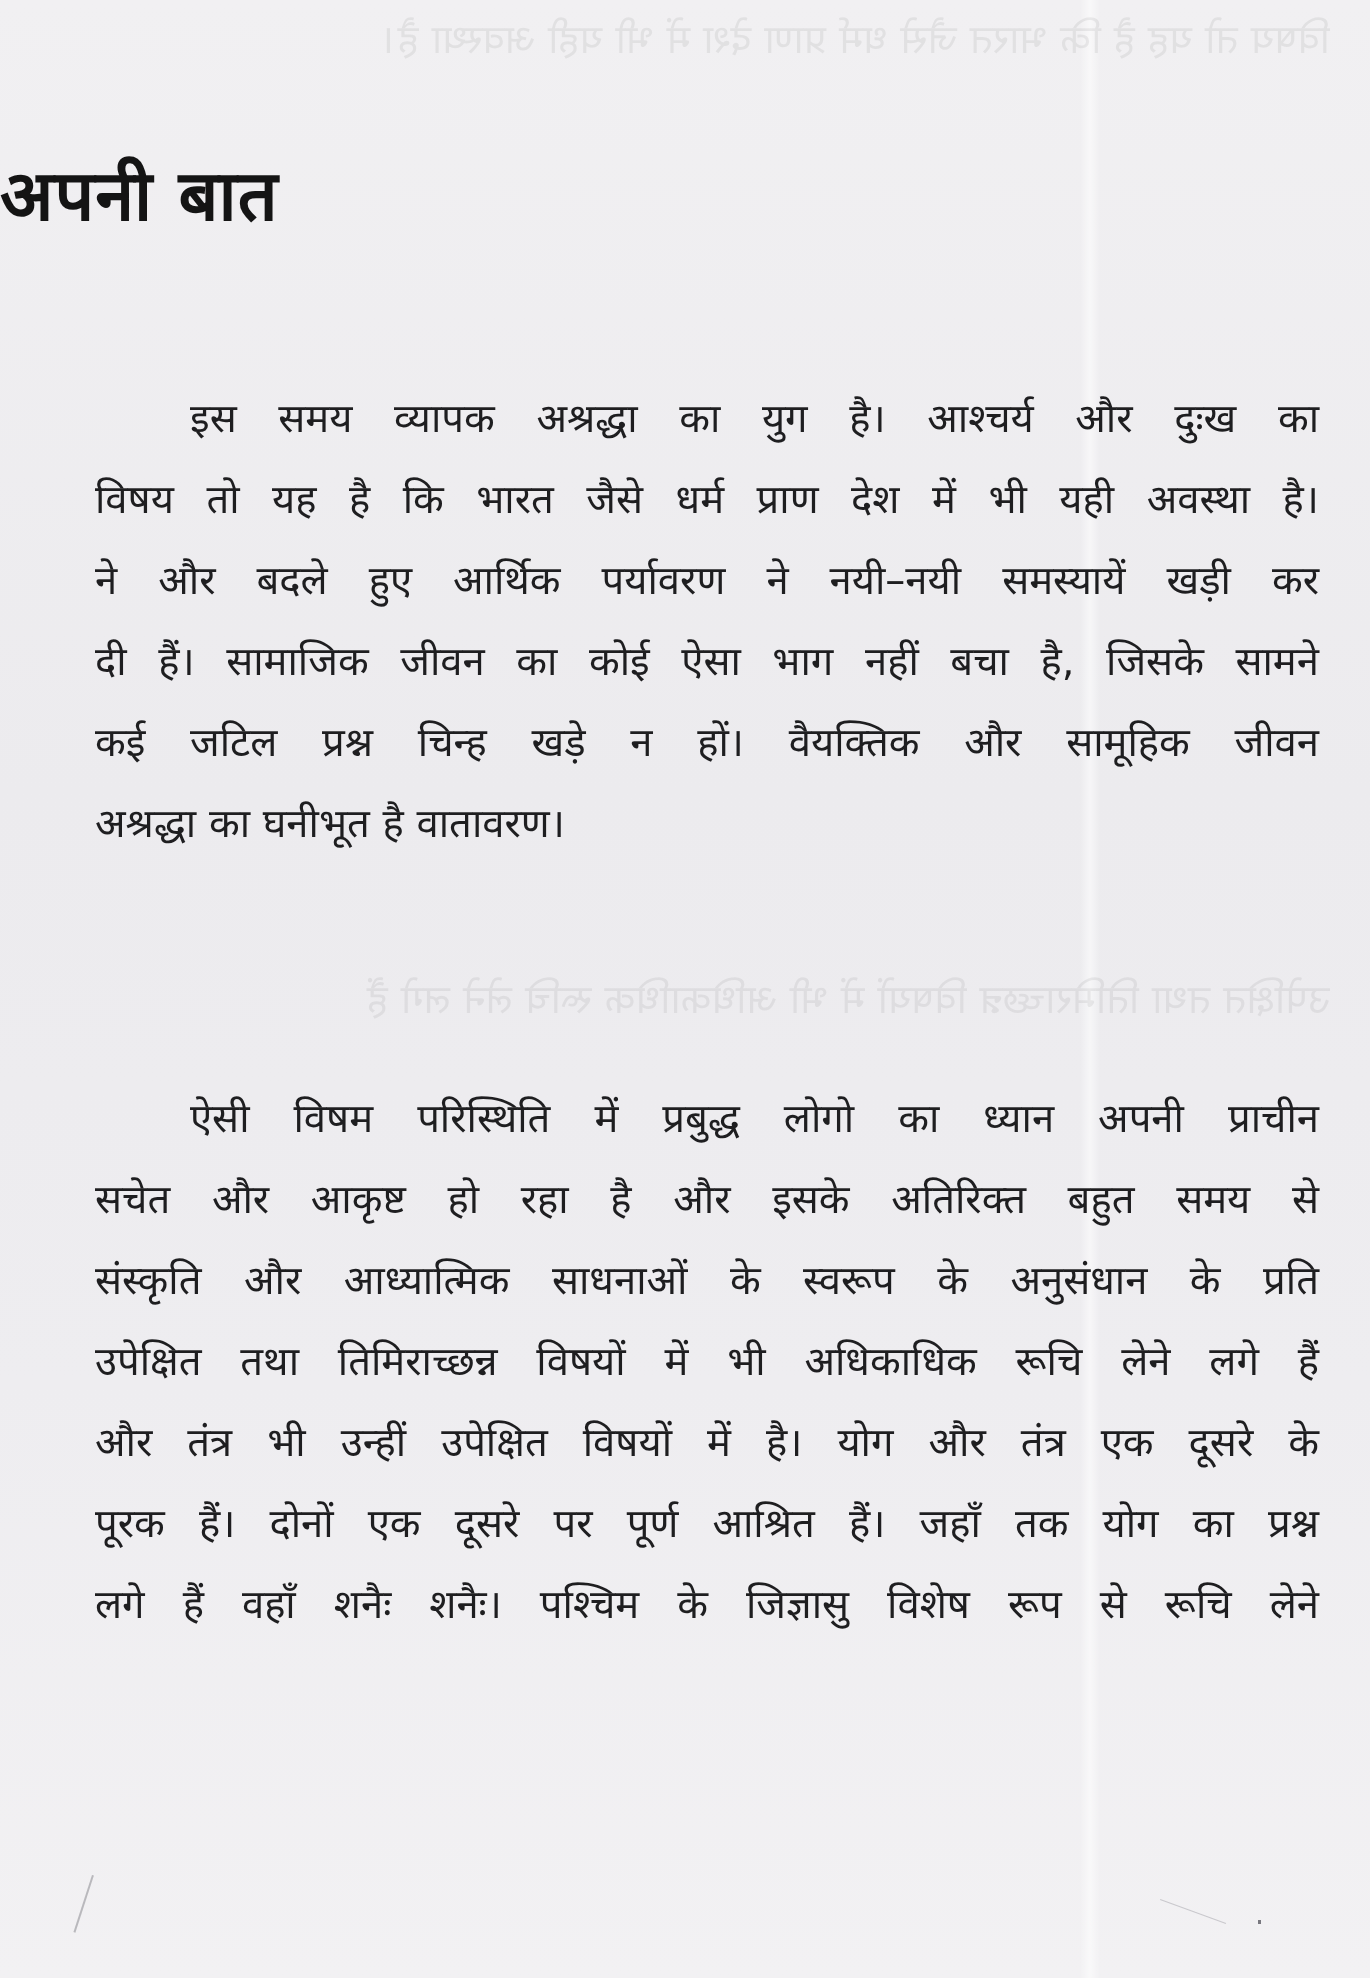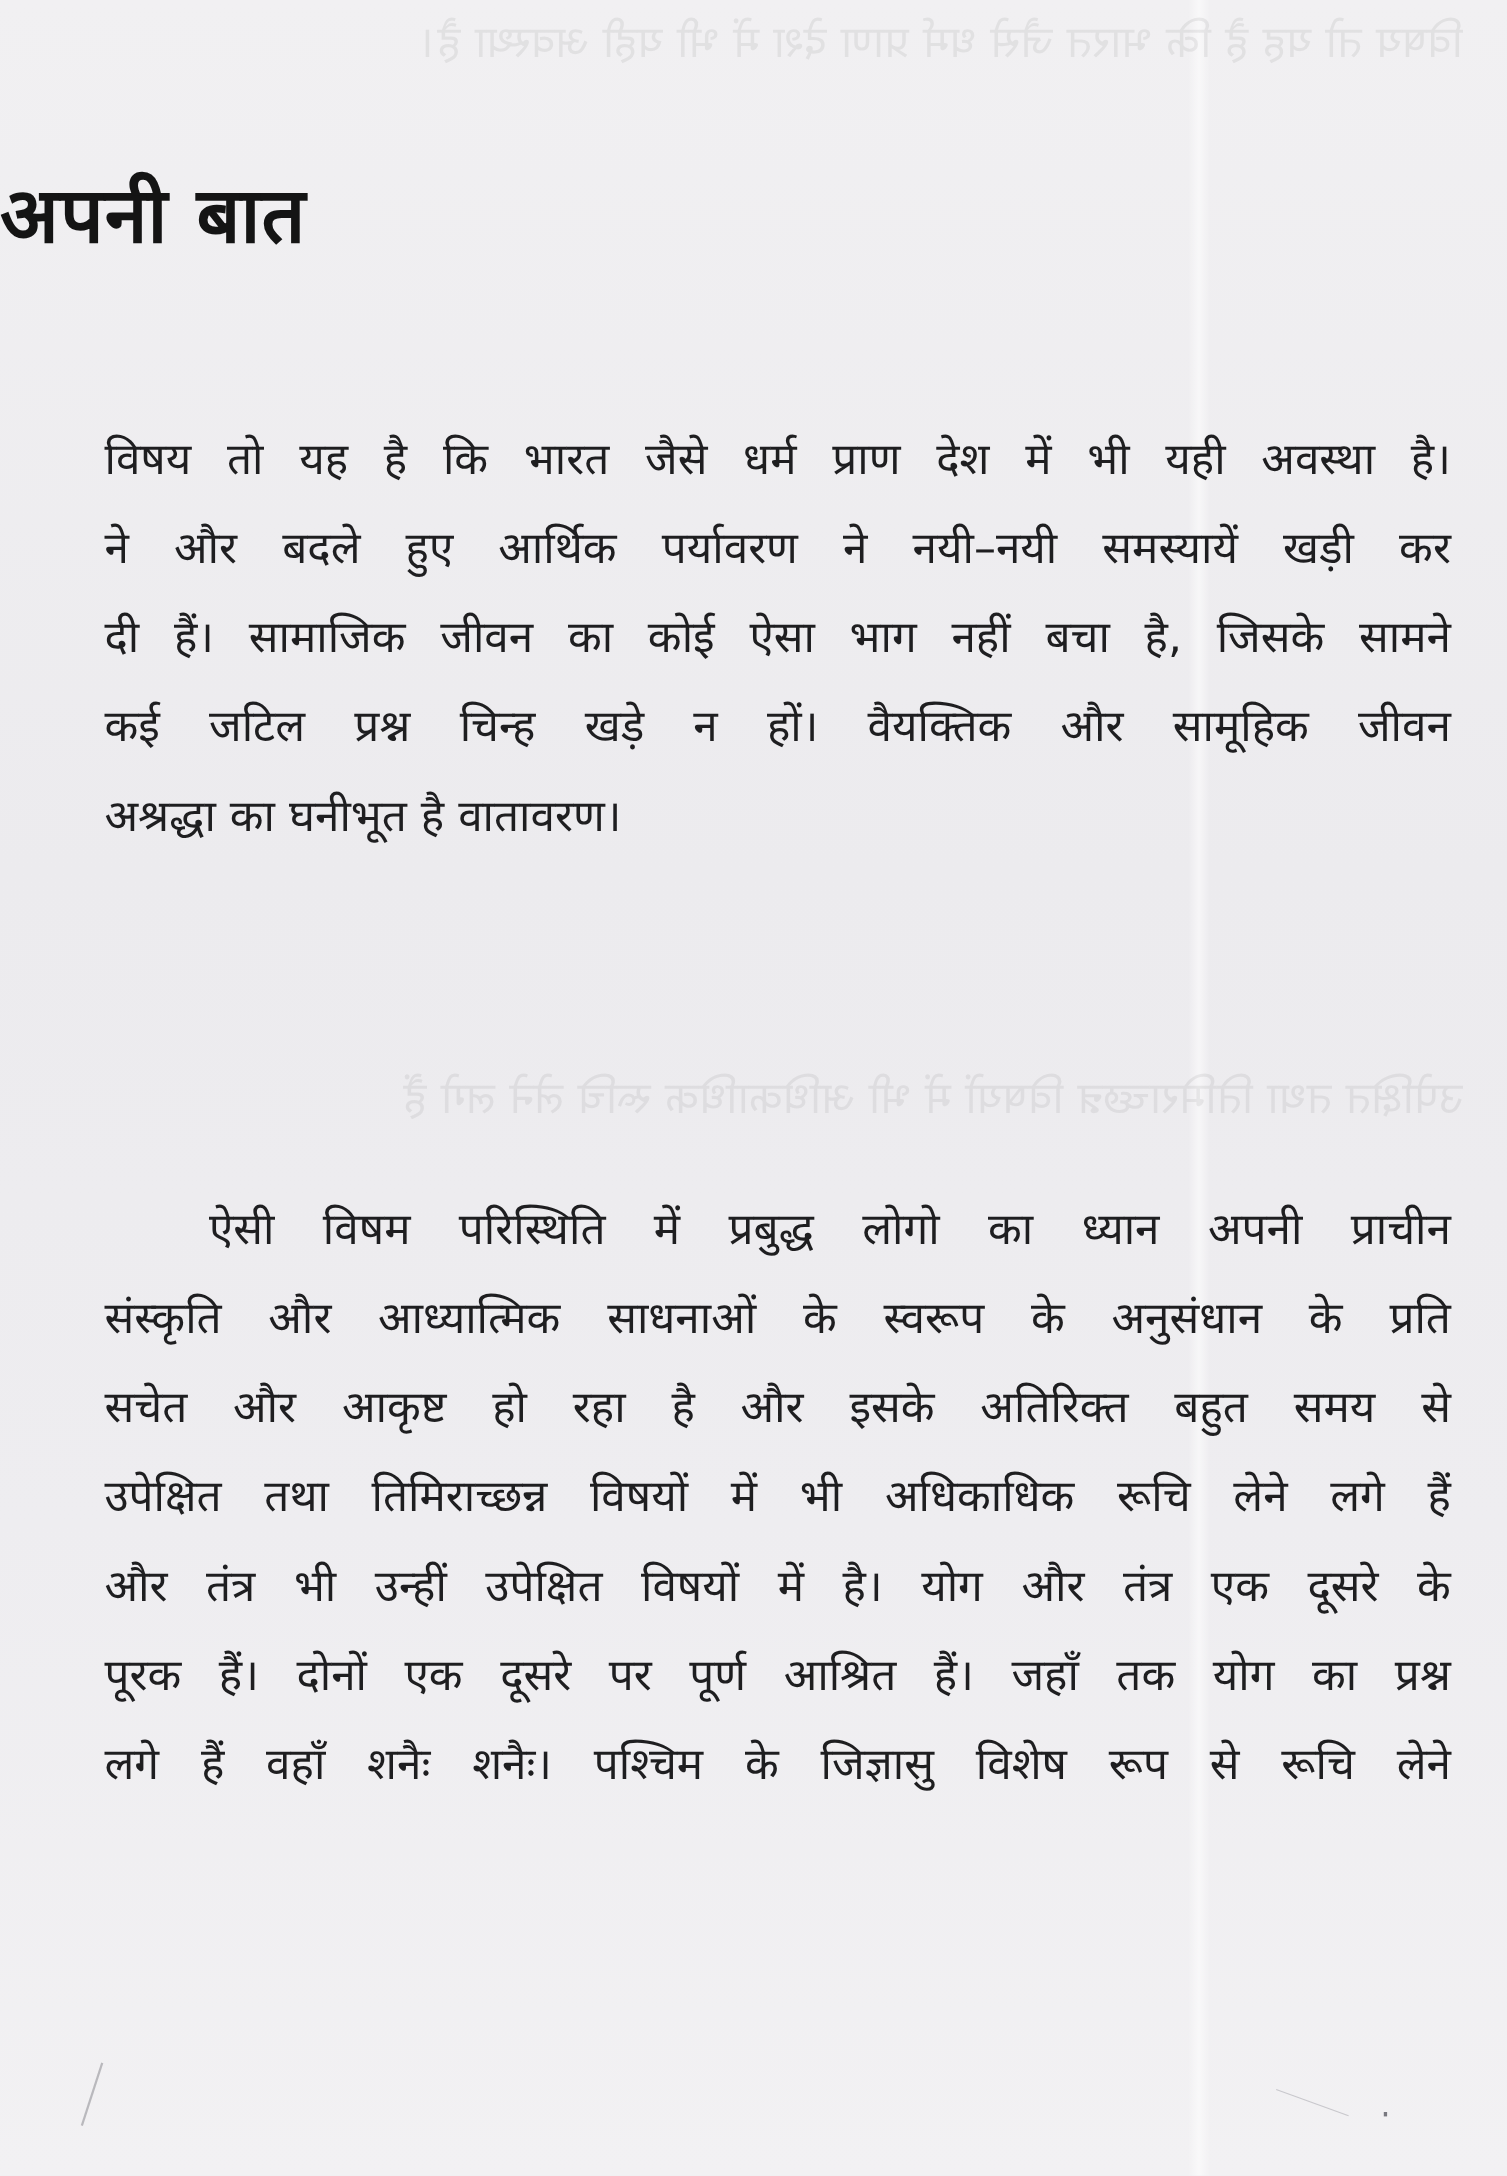--- a/index.html
+++ b/index.html
@@ -86,31 +86,32 @@
 <body>
 
 <div class="page">
 
   <div class="ghost-text">विषय तो यह है कि भारत जैसे धर्म प्राण देश में भी यही अवस्था है।</div>
   <div class="ghost-text lower">उपेक्षित तथा तिमिराच्छन्न विषयों में भी अधिकाधिक रूचि लेने लगे हैं</div>
 
   <h1 class="title">अपनी बात</h1>
 
   <div class="body-text" id="para-1">
+    <span class="line indent">इस समय व्यापक अश्रद्धा का युग है। आश्चर्य और दुःख का</span>
     <span class="line">विषय तो यह है कि भारत जैसे धर्म प्राण देश में भी यही अवस्था है।</span>
     <span class="line">ने और बदले हुए आर्थिक पर्यावरण ने नयी–नयी समस्यायें खड़ी कर</span>
     <span class="line">दी हैं। सामाजिक जीवन का कोई ऐसा भाग नहीं बचा है, जिसके सामने</span>
     <span class="line">कई जटिल प्रश्न चिन्ह खड़े न हों। वैयक्तिक और सामूहिक जीवन</span>
     <span class="line last">अश्रद्धा का घनीभूत है वातावरण।</span>
   </div>
 
   <div class="body-text" id="para-2">
     <span class="line indent">ऐसी विषम परिस्थिति में प्रबुद्ध लोगो का ध्यान अपनी प्राचीन</span>
+    <span class="line">सचेत और आकृष्ट हो रहा है और इसके अतिरिक्त बहुत समय से</span>
     <span class="line">संस्कृति और आध्यात्मिक साधनाओं के स्वरूप के अनुसंधान के प्रति</span>
-    <span class="line">सचेत और आकृष्ट हो रहा है और इसके अतिरिक्त बहुत समय से</span>
     <span class="line">उपेक्षित तथा तिमिराच्छन्न विषयों में भी अधिकाधिक रूचि लेने लगे हैं</span>
     <span class="line">और तंत्र भी उन्हीं उपेक्षित विषयों में है। योग और तंत्र एक दूसरे के</span>
     <span class="line">पूरक हैं। दोनों एक दूसरे पर पूर्ण आश्रित हैं। जहाँ तक योग का प्रश्न</span>
     <span class="line">लगे हैं वहाँ शनैः शनैः। पश्चिम के जिज्ञासु विशेष रूप से रूचि लेने</span>
   </div>
 
   <div class="scratch" style="left:92px; top:1875px; height:60px; transform:rotate(18deg);"></div>
   <div class="scratch" style="left:1258px; top:1920px; height:4px; width:3px; background:rgba(40,40,50,0.6);"></div>
   <div class="scratch" style="left:1160px; top:1900px; height:70px; width:1px; transform:rotate(-70deg); background:rgba(80,80,90,0.25);"></div>
 </div>

